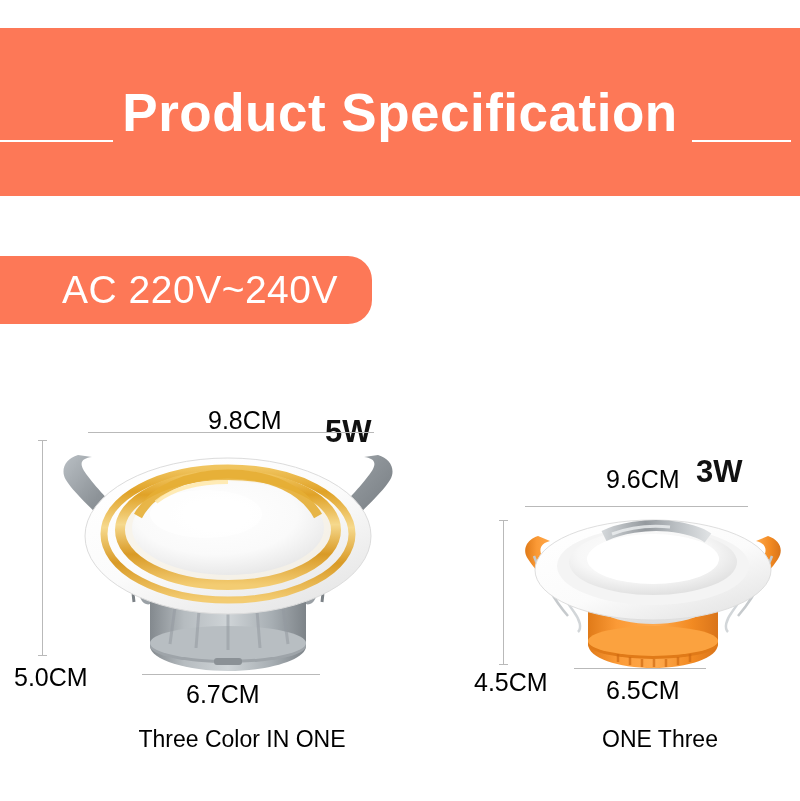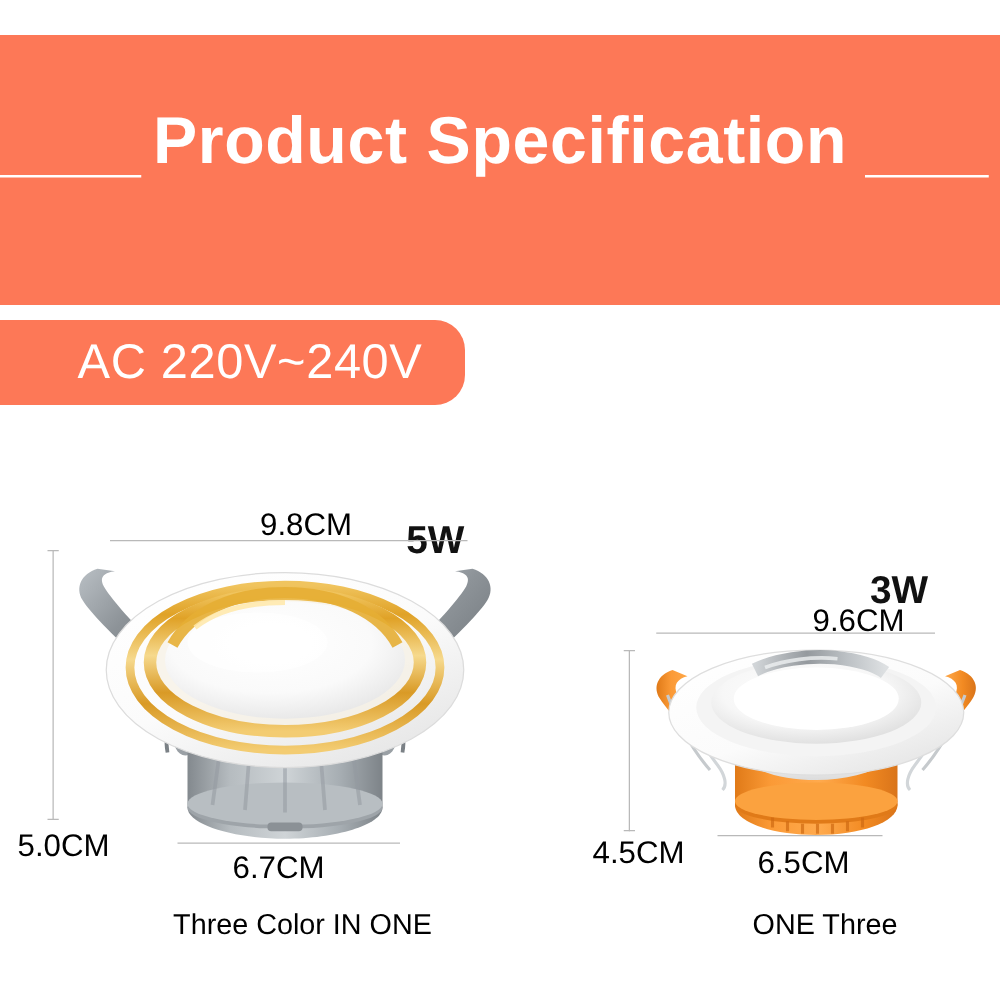--- a/index.html
+++ b/index.html
@@ -15,21 +15,21 @@
     font-family: "Liberation Sans", sans-serif;
     -webkit-font-smoothing: antialiased;
   }
 
   
   .header-band {
     position: absolute;
     left: 0;
     top: 28px;
     width: 800px;
-    height: 216px;
+    height: 168px;
     background: #fd7857;
   }
   .header-title {
     position: absolute;
     left: 0;
     top: 0;
     width: 800px;
     height: 168px;
     display: flex;
     align-items: center;
@@ -222,21 +222,21 @@
     <path d="M96,78 C110,50 146,32 190,32 C234,32 270,50 284,78" fill="none" stroke="#e8b martin" stroke-width="0"></path>
     <path d="M100,76 C114,50 148,34 190,34 C232,34 266,50 280,76" fill="none" stroke="#e5ae34" stroke-width="9" opacity="0.9"></path>
     <path d="M118,62 C136,48 162,42 190,42" fill="none" stroke="#ffe7a8" stroke-width="4" opacity="0.85"></path>
   </svg>
 </div>
 
 <div class="caption" style="left:122px; top:726px; width:240px;">Three Color IN ONE</div>
 
 <div class="wattage" style="left:696px; top:454px;">3W</div>
 
-<div class="dim-label" style="left:606px; top:483px;margin-left:44px;">9.6CM</div>
+<div class="dim-label" style="left:606px; top:465px;">9.6CM</div>
 <div class="dim-line-h" style="left:525px; top:506px; width:223px;"></div>
 
 <div class="dim-label" style="left:474px; top:668px;">4.5CM</div>
 <div class="dim-line-v" style="left:503px; top:520px; height:145px;"></div>
 
 <div class="dim-line-h" style="left:574px; top:668px; width:132px;"></div>
 <div class="dim-label" style="left:606px; top:676px;">6.5CM</div>
 
 <div class="lamp" style="left:508px; top:512px;">
   <svg width="290" height="165" viewBox="0 0 290 165">

